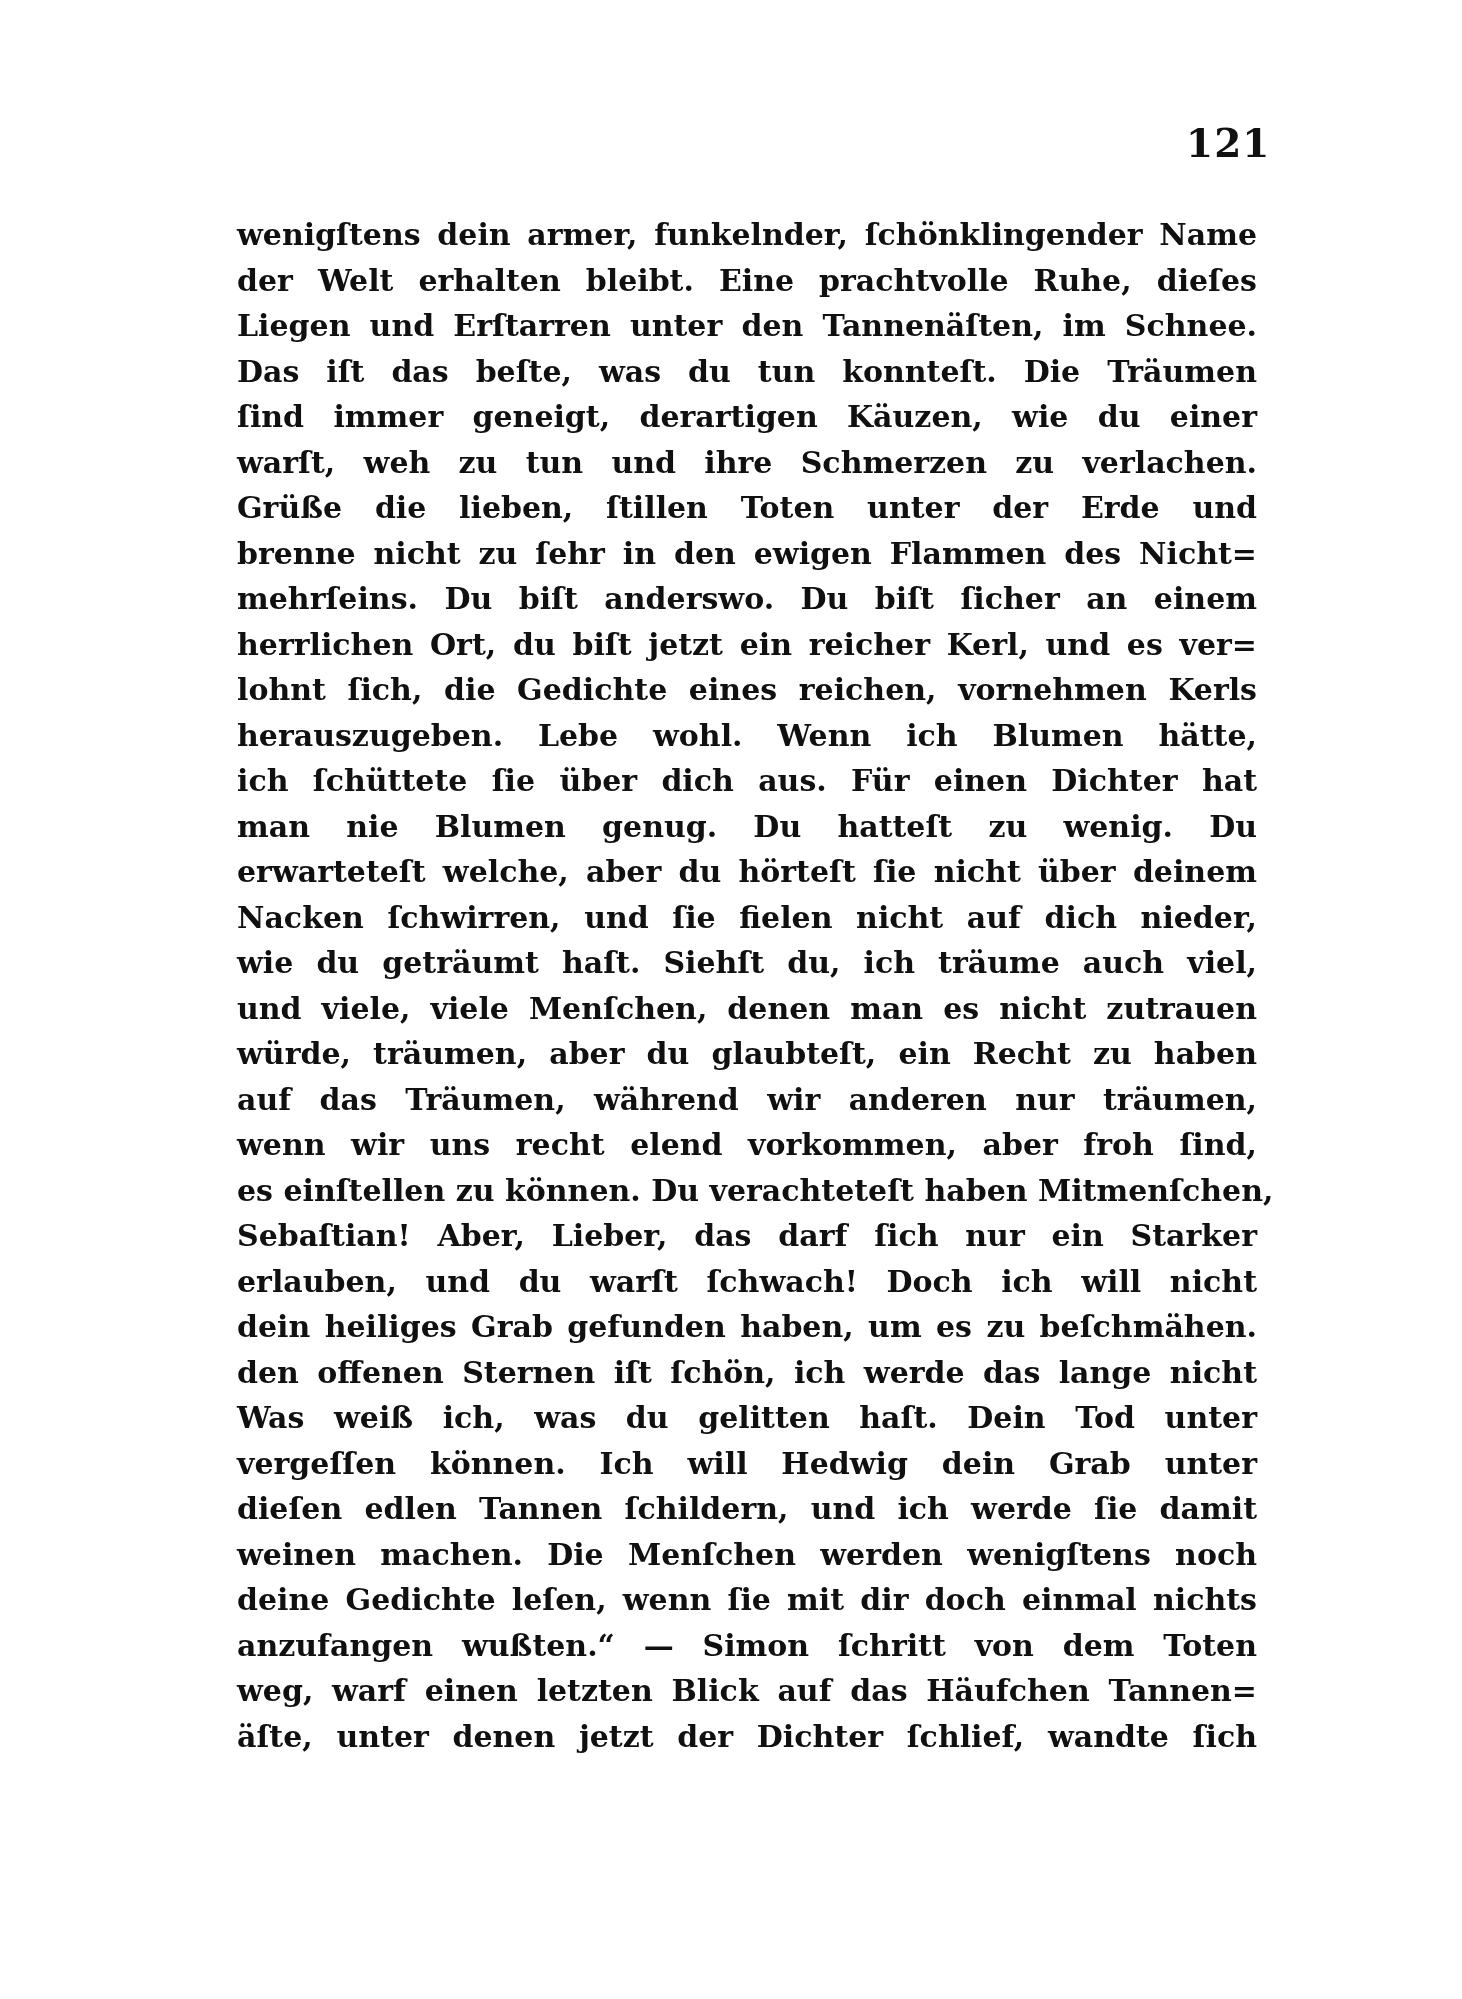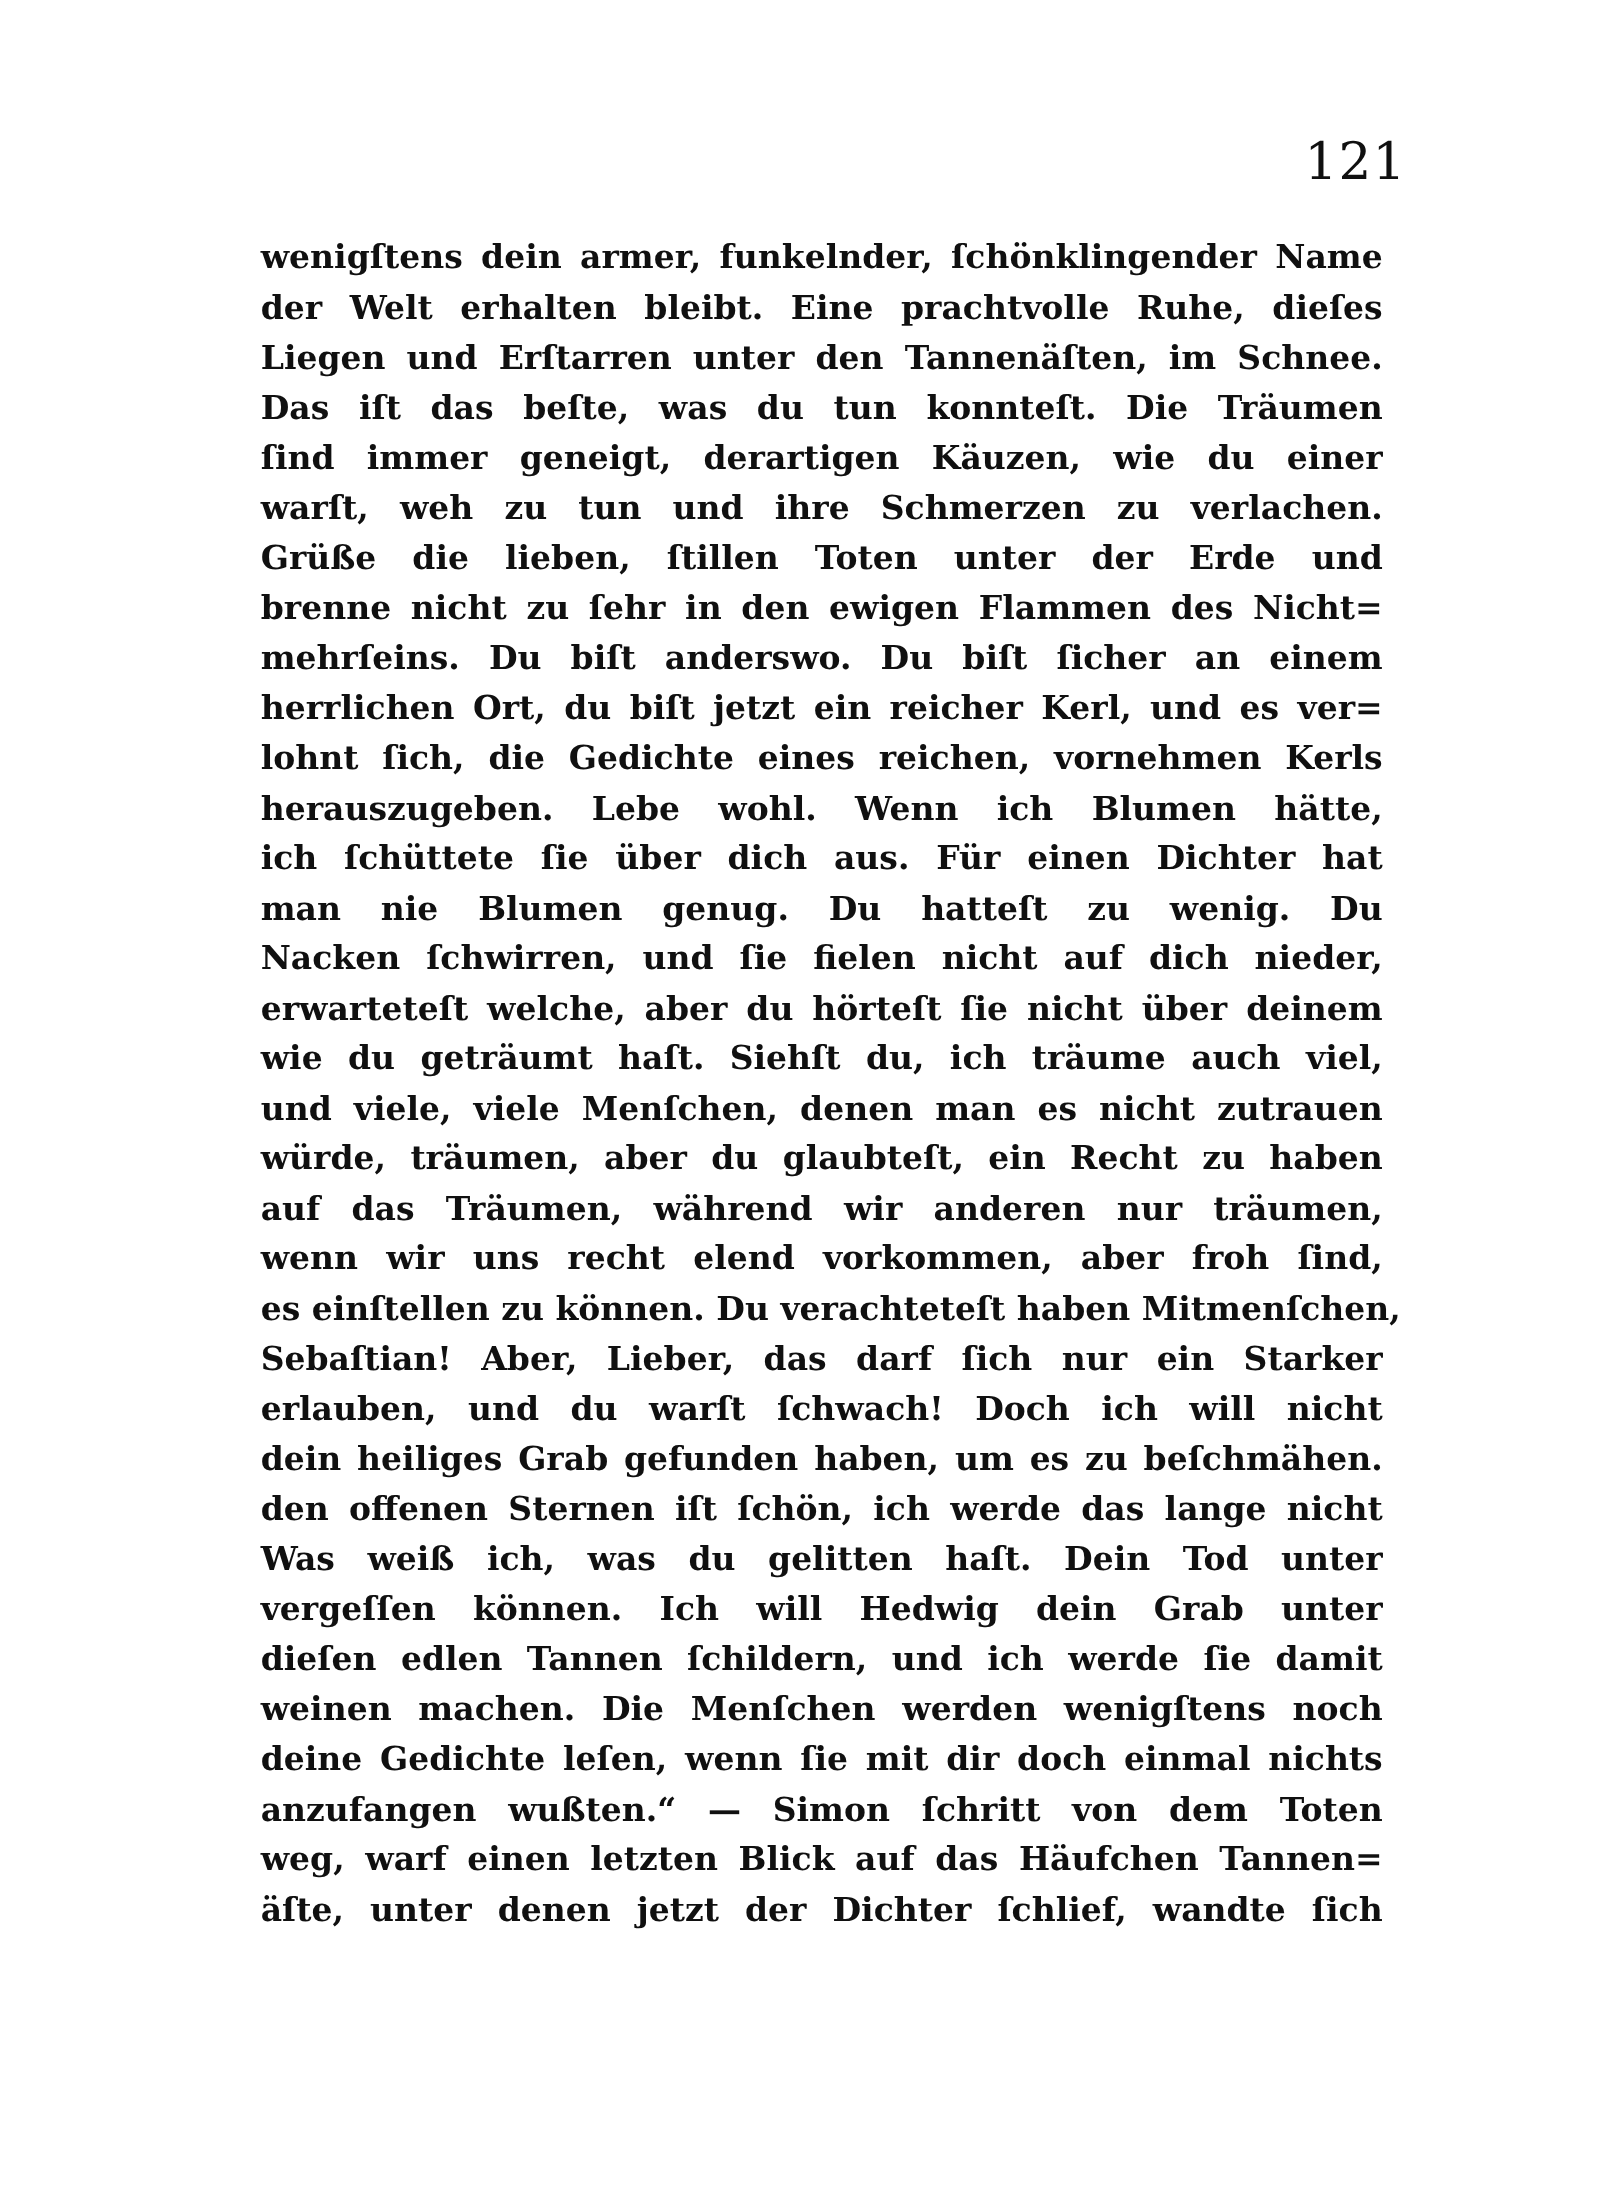--- a/index.html
+++ b/index.html
@@ -16,22 +16,22 @@
     height: 1999px;
     background: #ffffff;
     color: #101010;
   }
   .page-number {
     position: absolute;
     top: 120px;
     left: 1186px;
     width: 80px;
     font-family: "DejaVu Serif", serif;
-    font-weight: normal;
-    font-size: 47px;
+    font-weight: bold;
+    font-size: 39px;
     letter-spacing: 1px;
     color: #101010;
     text-align: left;
   }
   .text-block {
     position: absolute;
     left: 213px;
     top: 212px;
     width: 1044px;
     font-family: "DejaVu Serif", serif;
@@ -63,22 +63,22 @@
       <div class="line">ſind immer geneigt, derartigen Käuzen, wie du einer</div>
       <div class="line">warſt, weh zu tun und ihre Schmerzen zu verlachen.</div>
       <div class="line">Grüße die lieben, ſtillen Toten unter der Erde und</div>
       <div class="line">brenne nicht zu ſehr in den ewigen Flammen des Nicht=</div>
       <div class="line">mehrſeins.  Du biſt anderswo.  Du biſt ſicher an einem</div>
       <div class="line">herrlichen Ort, du biſt jetzt ein reicher Kerl, und es ver=</div>
       <div class="line">lohnt ſich, die Gedichte eines reichen, vornehmen Kerls</div>
       <div class="line">herauszugeben.  Lebe wohl.  Wenn ich Blumen hätte,</div>
       <div class="line">ich ſchüttete ſie über dich aus.  Für einen Dichter hat</div>
       <div class="line">man nie Blumen genug.  Du hatteſt zu wenig.  Du</div>
+      <div class="line">erwarteteſt welche, aber du hörteſt ſie nicht über deinem</div>
       <div class="line">Nacken ſchwirren, und ſie fielen nicht auf dich nieder,</div>
-      <div class="line">erwarteteſt welche, aber du hörteſt ſie nicht über deinem</div>
       <div class="line">wie du geträumt haſt.  Siehſt du, ich träume auch viel,</div>
       <div class="line">und viele, viele Menſchen, denen man es nicht zutrauen</div>
       <div class="line">würde, träumen, aber du glaubteſt, ein Recht zu haben</div>
       <div class="line">auf das Träumen, während wir anderen nur träumen,</div>
       <div class="line">wenn wir uns recht elend vorkommen, aber froh ſind,</div>
       <div class="line">es einſtellen zu können. Du verachteteſt haben Mitmenſchen,</div>
       <div class="line">Sebaſtian!  Aber, Lieber, das darf ſich nur ein Starker</div>
       <div class="line">erlauben, und du warſt ſchwach!  Doch ich will nicht</div>
       <div class="line">dein heiliges Grab gefunden haben, um es zu beſchmähen.</div>
       <div class="line">den offenen Sternen iſt ſchön, ich werde das lange nicht</div>

